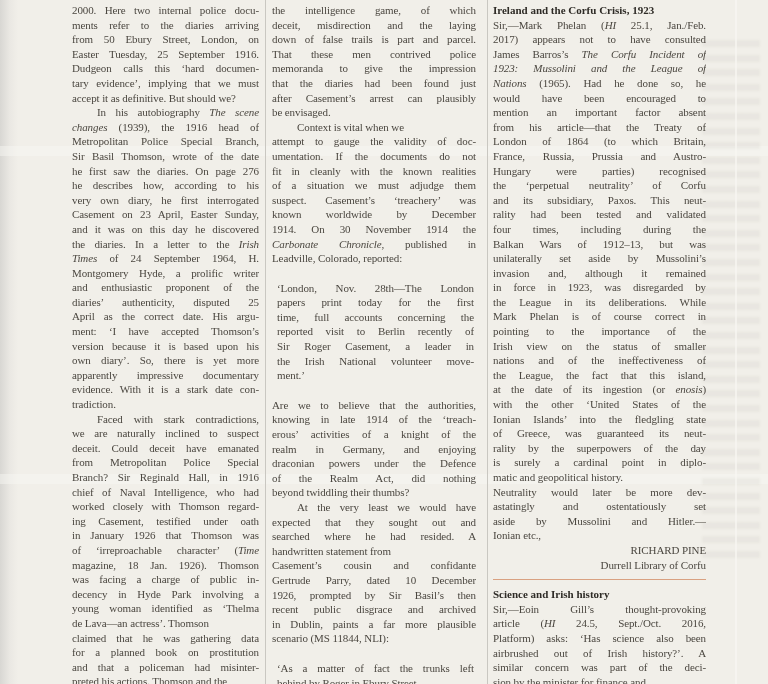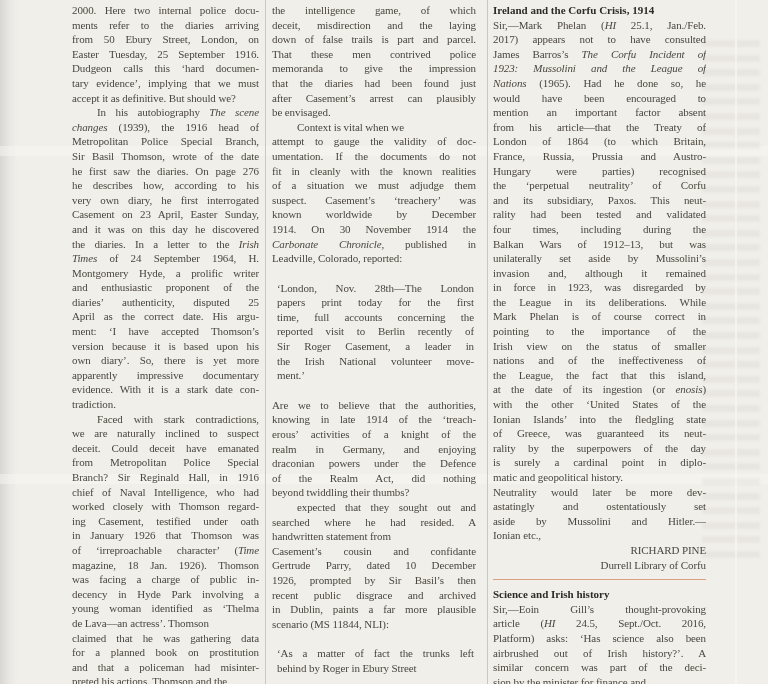--- a/index.html
+++ b/index.html
@@ -138,38 +138,39 @@
       <div class="block para">
         <div class="line j">Are we to believe that the authorities,</div>
         <div class="line j">knowing in late 1914 of the ‘treach-</div>
         <div class="line j">erous’ activities of a knight of the</div>
         <div class="line j">realm in Germany, and enjoying</div>
         <div class="line j">draconian powers under the Defence</div>
         <div class="line j">of the Realm Act, did nothing</div>
         <div class="line">beyond twiddling their thumbs?</div>
       </div>
       <div class="block para indent">
+        <div class="line j">At the very least we would have</div>
         <div class="line j">expected that they sought out and</div>
         <div class="line j">searched where he had resided. A</div>
         <div class="line">handwritten statement from</div>
         <div class="line j">Casement’s cousin and confidante</div>
         <div class="line j">Gertrude Parry, dated 10 December</div>
         <div class="line j">1926, prompted by Sir Basil’s then</div>
         <div class="line j">recent public disgrace and archived</div>
         <div class="line j">in Dublin, paints a far more plausible</div>
         <div class="line">scenario (MS 11844, NLI):</div>
       </div>
       <div class="block quote">
         <div class="line j">‘As a matter of fact the trunks left</div>
         <div class="line">behind by Roger in Ebury Street</div>
       </div>
     </div>
   <div class="col col-right">
       <div class="block heading">
-        <div class="line">Ireland and the Corfu Crisis, 1914</div>
+        <div class="line">Ireland and the Corfu Crisis, 1923</div>
       </div>
       <div class="block para">
         <div class="line j">Sir,—Mark Phelan (<i>HI</i> 25.1, Jan./Feb.</div>
         <div class="line j">2017) appears not to have consulted</div>
         <div class="line j">James Barros’s <i>The Corfu Incident of</i></div>
         <div class="line j"><i>1923: Mussolini and the League of</i></div>
         <div class="line j"><i>Nations</i> (1965). Had he done so, he</div>
         <div class="line j">would have been encouraged to</div>
         <div class="line j">mention an important factor absent</div>
         <div class="line j">from his article—that the Treaty of</div>

